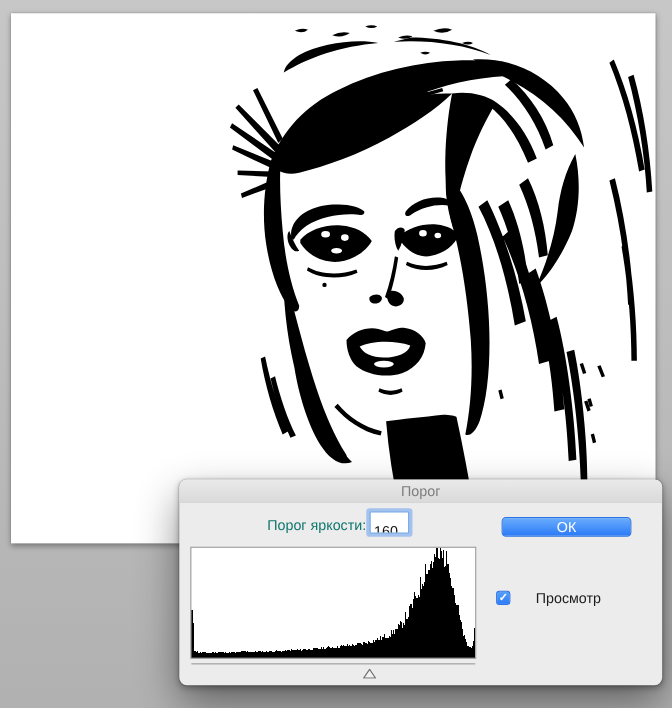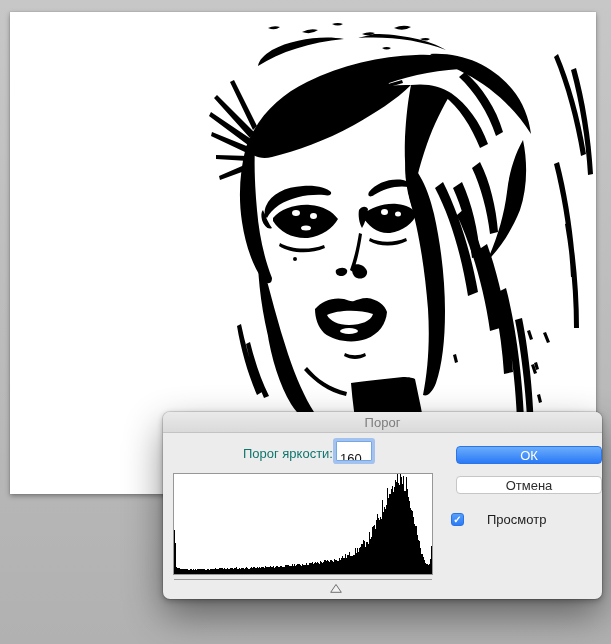--- a/index.html
+++ b/index.html
@@ -11,21 +11,21 @@
   }
   *{box-sizing:border-box;}
   
   .doc-canvas{
     position:absolute;left:10px;top:12px;width:586px;height:482px;
     background:#fff;box-shadow:0 2px 5px rgba(0,0,0,.35),0 0 1px rgba(0,0,0,.25);
   }
   .doc-canvas svg{display:block;width:586px;height:482px;}
   
   .dialog{
-    position:absolute;left:163px;top:412px;width:439px;height:187px;
+    position:absolute;left:163px;top:436px;width:439px;height:187px;
     background:#ececec;border-radius:7px;
     box-shadow:0 16px 38px rgba(0,0,0,.45),0 2px 6px rgba(0,0,0,.3),0 0 0 1px rgba(0,0,0,.12);
     font-size:13px;color:#1e1e1e;
   }
   .titlebar{
     position:absolute;left:0;top:0;right:0;height:21px;
     border-radius:7px 7px 0 0;
     background:linear-gradient(#eaeaea,#dadada);
     border-bottom:1px solid #c3c3c3;
     text-align:center;line-height:21px;font-size:13px;color:#7d7d7d;
@@ -43,21 +43,21 @@
   .hist-box{
     position:absolute;left:10px;top:61px;width:260px;height:102px;
     background:#fff;border:1px solid #979797;
   }
   .hist-box svg{display:block;width:258px;height:100px;}
   .slider-track{
     position:absolute;left:11px;top:167px;width:258px;height:1px;background:#9c9c9c;
   }
   .slider-handle{position:absolute;top:169px;width:12px;height:9px;}
   .btn{
-    position:absolute;left:293px;width:146px;height:18px;
+    position:absolute;left:293px;width:118px;height:18px;
     border-radius:4px;text-align:center;line-height:17px;font-size:13px;cursor:default;
   }
   .btn-ok{
     top:34px;background:linear-gradient(#6aadfc,#2b7af7);
     border:1px solid #2d74e4;color:#fff;
   }
   .btn-cancel{
     top:64px;background:#fff;border:1px solid #c6c6c6;color:#2a2a2a;
   }
   .chk-row{position:absolute;left:288px;top:100px;height:14px;display:flex;align-items:center;}
@@ -121,19 +121,18 @@
   </div>
 
   <div class="slider-track"></div>
   <div class="slider-handle" id="slider-handle" style="left: 166.882px;">
     <svg width="12" height="9" viewBox="0 0 12 9">
       <path d="M6,0.5 L11.3,8.3 L0.7,8.3 Z" fill="#f2f2f2" stroke="#6e6e6e" stroke-width="1"></path>
     </svg>
   </div>
 
   <div class="btn btn-ok">ОК</div>
-  <div class="btn btn-cancel">Отмена</div>
 
   <div class="chk-row">
     <span class="chk-box">✓</span>
     <span class="chk-label">Просмотр</span>
   </div>
 </div>
 
 </body></html>

